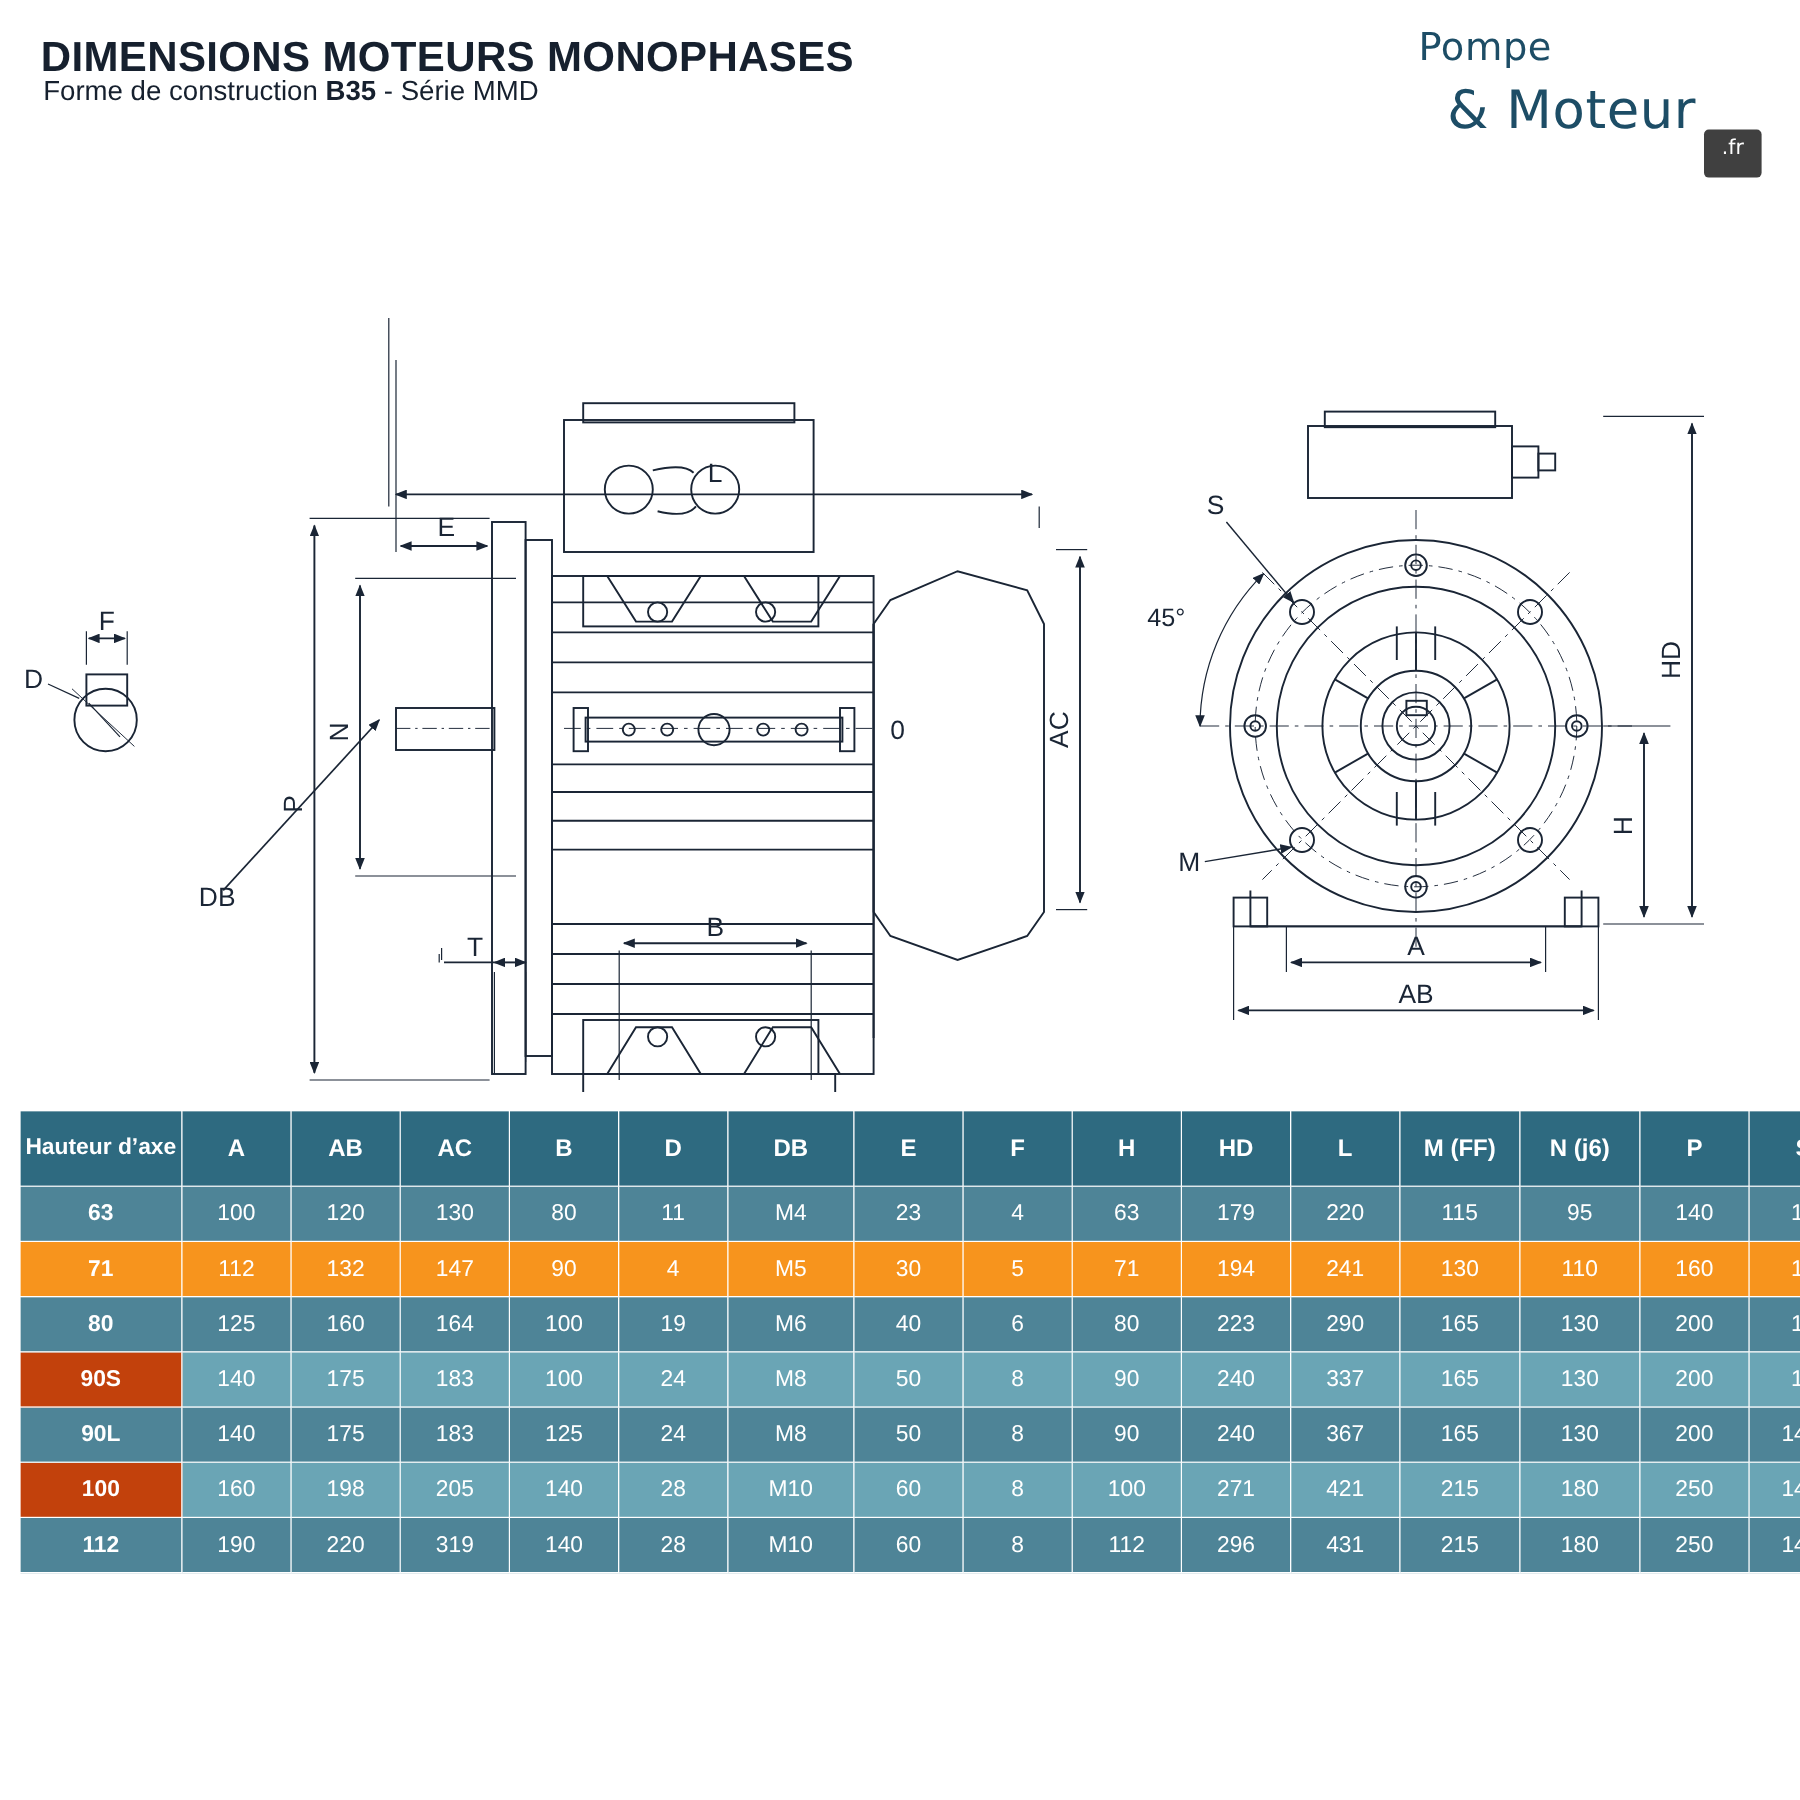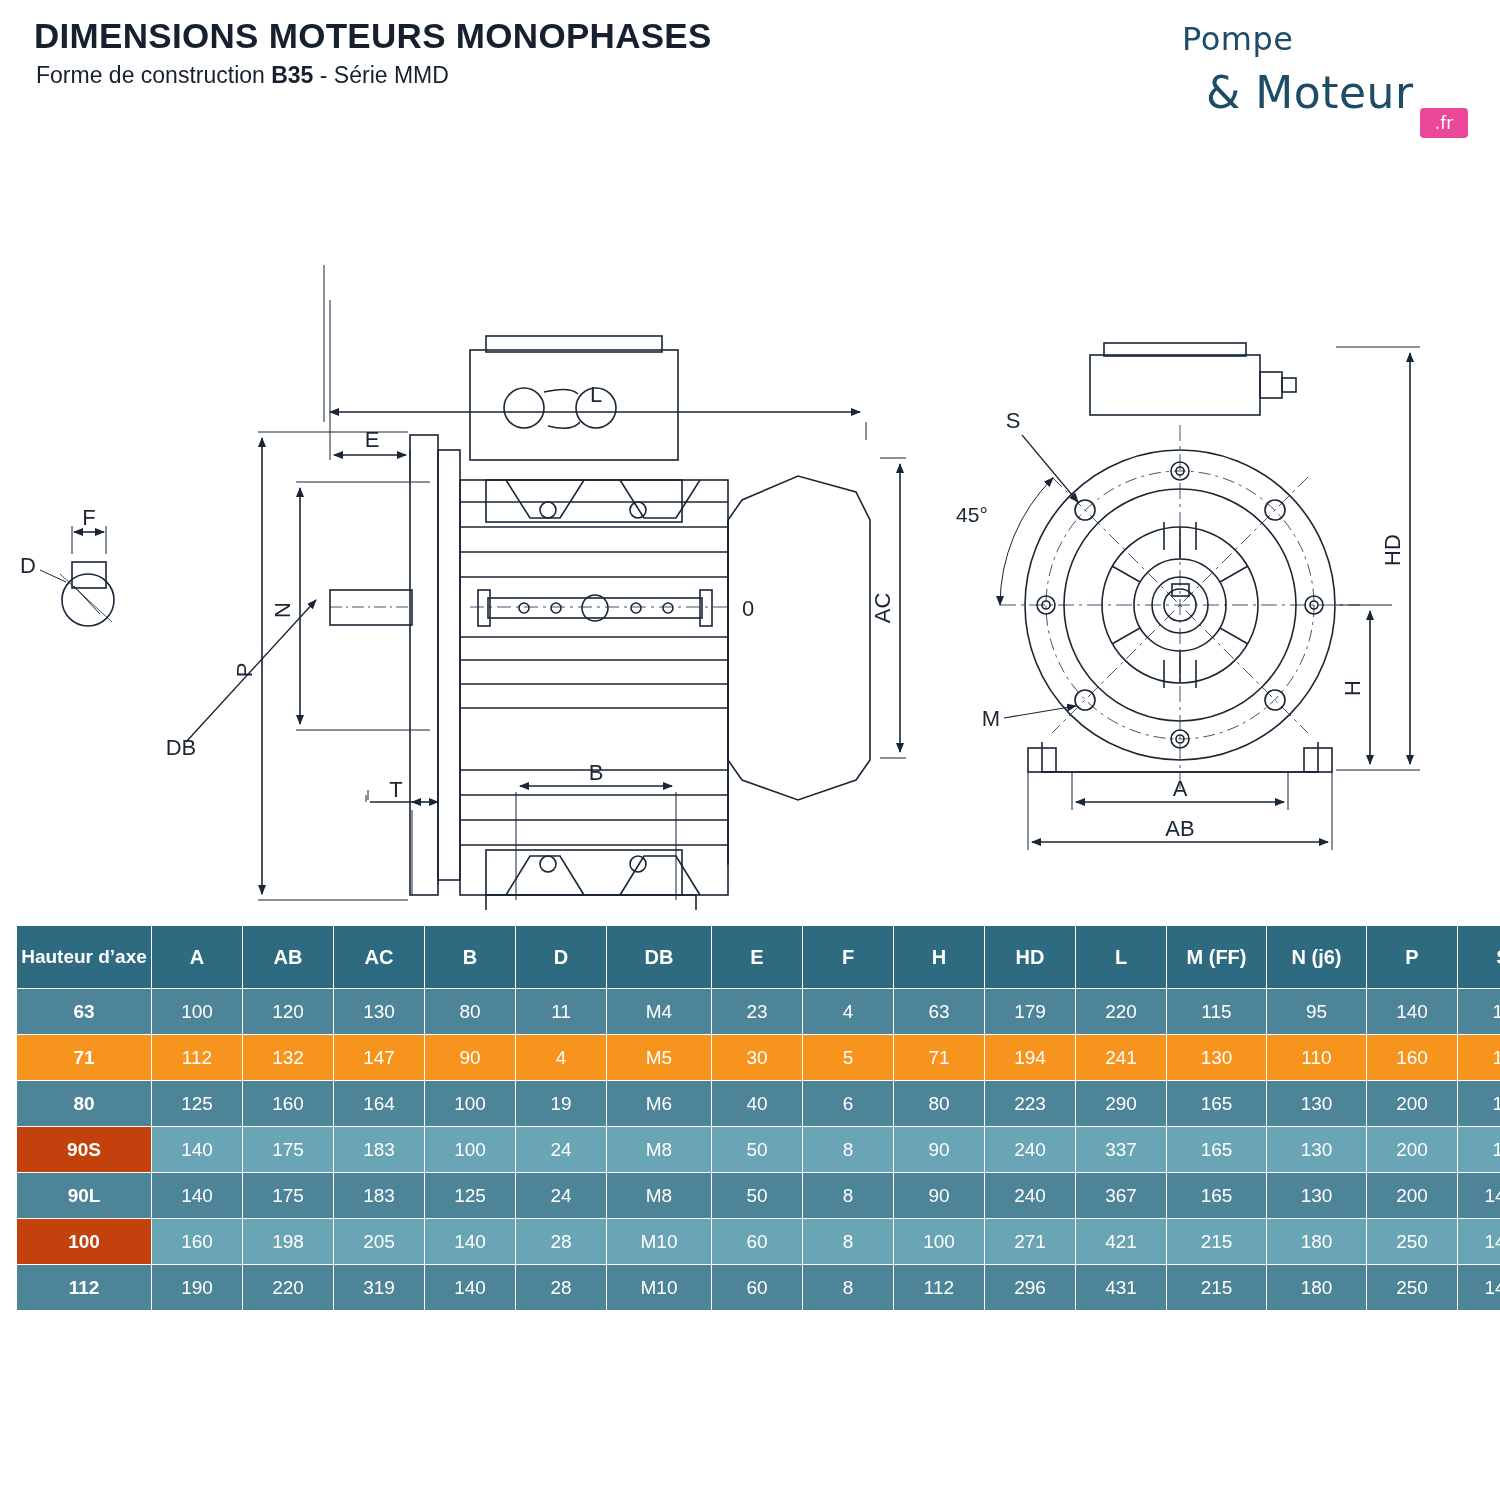--- a/index.html
+++ b/index.html
@@ -19,21 +19,21 @@
   
   .header {
     position: absolute;
     top: 0; left: 0;
     width: 1500px;
     height: 150px;
   }
   .title {
     position: absolute;
     left: 34px;
-    top: 16px;
+    top: 28px;
     font-size: 35px;
     font-weight: bold;
     letter-spacing: 0.3px;
     color: #16202e;
     white-space: nowrap;
   }
   .subtitle {
     position: absolute;
     left: 36px;
     top: 62px;
@@ -66,22 +66,22 @@
     font-size: 44px;
     color: #1d4d66;
     font-family: "DejaVu Sans", sans-serif;
     letter-spacing: 0.5px;
   }
   .logo-fr {
     position: absolute;
     right: 4px;
     top: 96px;
     width: 48px;
-    height: 30px;
-    background: #ec4899;
+    height: 40px;
+    background: #404040;
     border-radius: 4px;
     color: #ffffff;
     font-size: 17px;
     text-align: center;
     line-height: 30px;
     font-family: "DejaVu Sans", sans-serif;
   }
 
   
   .drawing {

